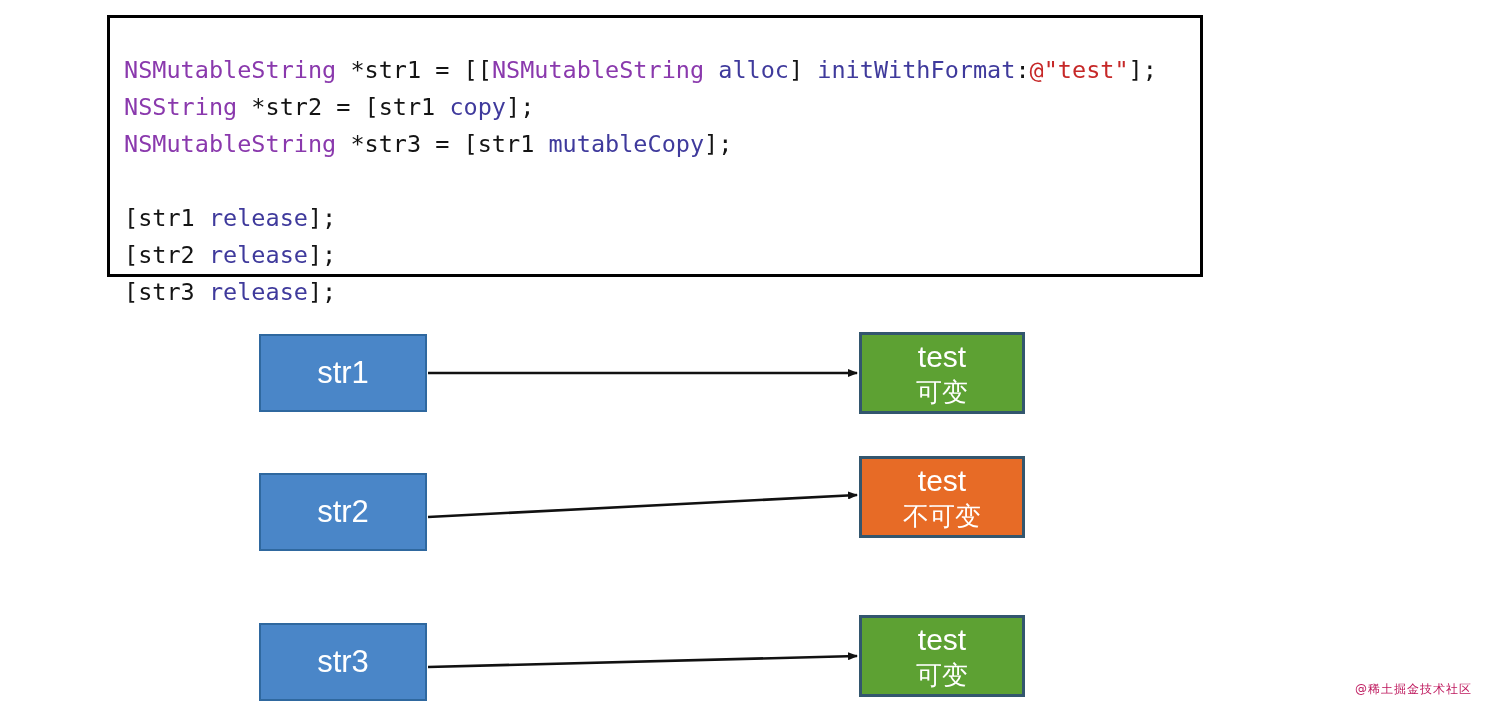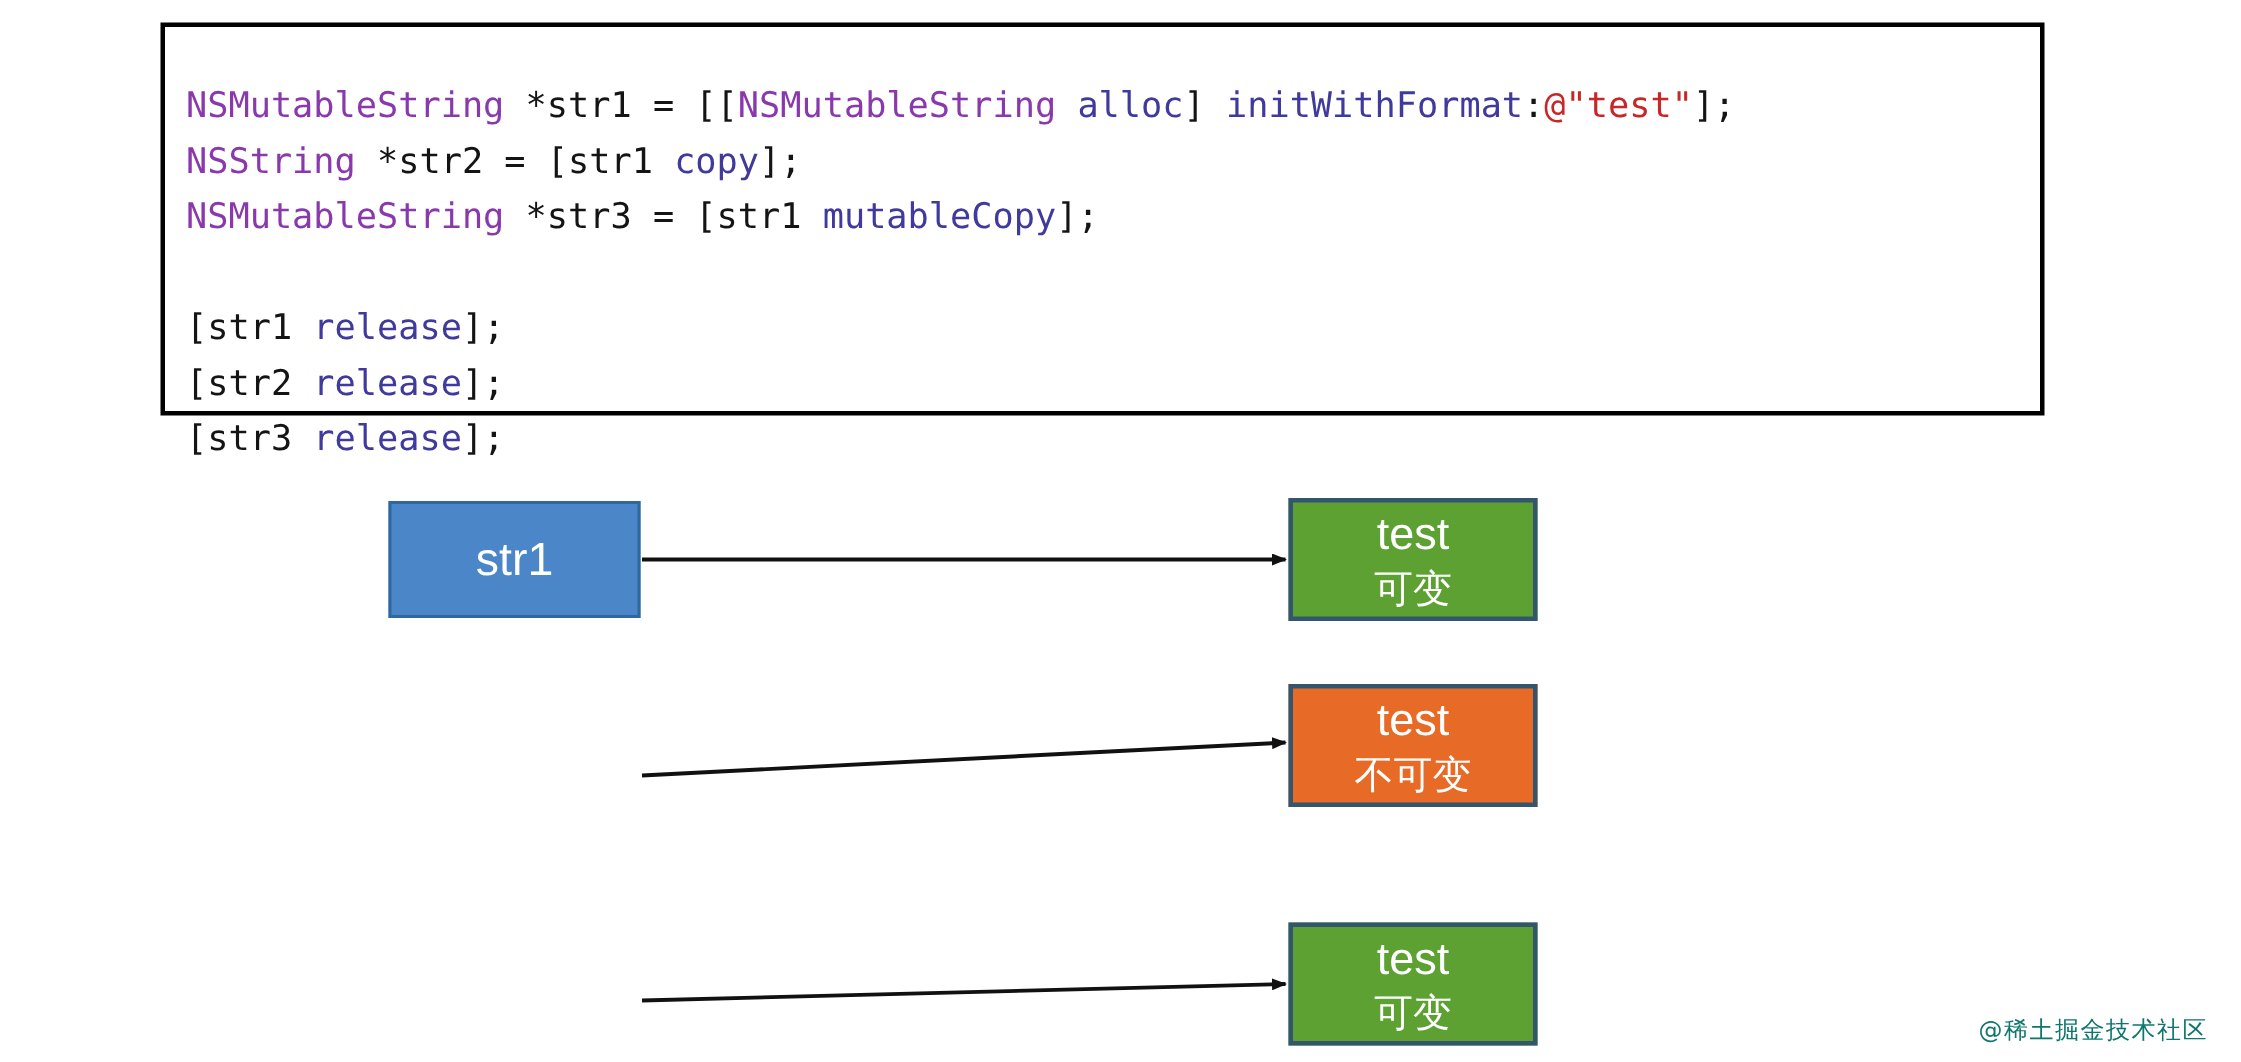--- a/index.html
+++ b/index.html
@@ -14,21 +14,21 @@
     position: relative;
     overflow: hidden;
     font-family: "Liberation Sans", sans-serif;
   }
 
   
   #code-block {
     position: absolute;
     left: 107px;
     top: 15px;
-    width: 1256px;
+    width: 1096px;
     height: 262px;
     background: #ffffff;
     border: 3px solid #000000;
     box-sizing: border-box;
     padding: 10px 0 0 14px;
   }
   #code-listing {
     font-family: "DejaVu Sans Mono", "Liberation Mono", monospace;
     font-size: 23.5px;
     line-height: 37px;
@@ -96,22 +96,22 @@
     width: 1494px;
     height: 431px;
     pointer-events: none;
   }
 
   
   #watermark {
     position: absolute;
     right: 22px;
     bottom: 10px;
-    font-size: 16px;
-    color: #0f766e;
+    font-size: 12px;
+    color: #be185d;
     font-family: "DejaVu Sans", sans-serif;
     letter-spacing: 1px;
     user-select: none;
   }
 </style>
 </head>
 <body>
 
 <div id="code-block">
   <pre id="code-listing"><div class="code-line"><span class="tok-class">NSMutableString</span><span class="tok-plain"> *str1 = [[</span><span class="tok-class">NSMutableString</span><span class="tok-plain"> </span><span class="tok-method">alloc</span><span class="tok-plain">] </span><span class="tok-method">initWithFormat</span><span class="tok-plain">:</span><span class="tok-string">@"test"</span><span class="tok-plain">];</span></div><div class="code-line"><span class="tok-class">NSString</span><span class="tok-plain"> *str2 = [str1 </span><span class="tok-method">copy</span><span class="tok-plain">];</span></div><div class="code-line"><span class="tok-class">NSMutableString</span><span class="tok-plain"> *str3 = [str1 </span><span class="tok-method">mutableCopy</span><span class="tok-plain">];</span></div><div class="code-line blank">&nbsp;</div><div class="code-line"><span class="tok-plain">[str1 </span><span class="tok-method">release</span><span class="tok-plain">];</span></div><div class="code-line"><span class="tok-plain">[str2 </span><span class="tok-method">release</span><span class="tok-plain">];</span></div><div class="code-line"><span class="tok-plain">[str3 </span><span class="tok-method">release</span><span class="tok-plain">];</span></div></pre>
@@ -126,20 +126,26 @@
       </marker>
     </defs>
     <line x1="412" y1="96" x2="841" y2="96" stroke="#111111" stroke-width="2.6" marker-end="url(#ah)"></line>
     <line x1="412" y1="240" x2="841" y2="218" stroke="#111111" stroke-width="2.6" marker-end="url(#ah)"></line>
     <line x1="412" y1="390" x2="841" y2="379" stroke="#111111" stroke-width="2.6" marker-end="url(#ah)"></line>
   </svg>
 
   <div class="node node-var" id="node-str1" style="background: rgb(74, 134, 200); border-color: rgb(47, 104, 159);">
     <span>str1</span>
   </div>
+  <div class="node node-var" id="node-str2" style="background: rgb(74, 134, 200); border-color: rgb(47, 104, 159);">
+    <span>str2</span>
+  </div>
+  <div class="node node-var" id="node-str3" style="background: rgb(74, 134, 200); border-color: rgb(47, 104, 159);">
+    <span>str3</span>
+  </div>
 
   <div class="node node-obj green" id="node-obj1" style="background: rgb(93, 161, 51); border-color: rgb(51, 86, 110);">
     <span>test</span>
     <span class="obj-sub">可变</span>
   </div>
   <div class="node node-obj orange" id="node-obj2" style="background: rgb(231, 107, 38); border-color: rgb(51, 86, 110);">
     <span>test</span>
     <span class="obj-sub">不可变</span>
   </div>
   <div class="node node-obj green" id="node-obj3" style="background: rgb(93, 161, 51); border-color: rgb(51, 86, 110);">

